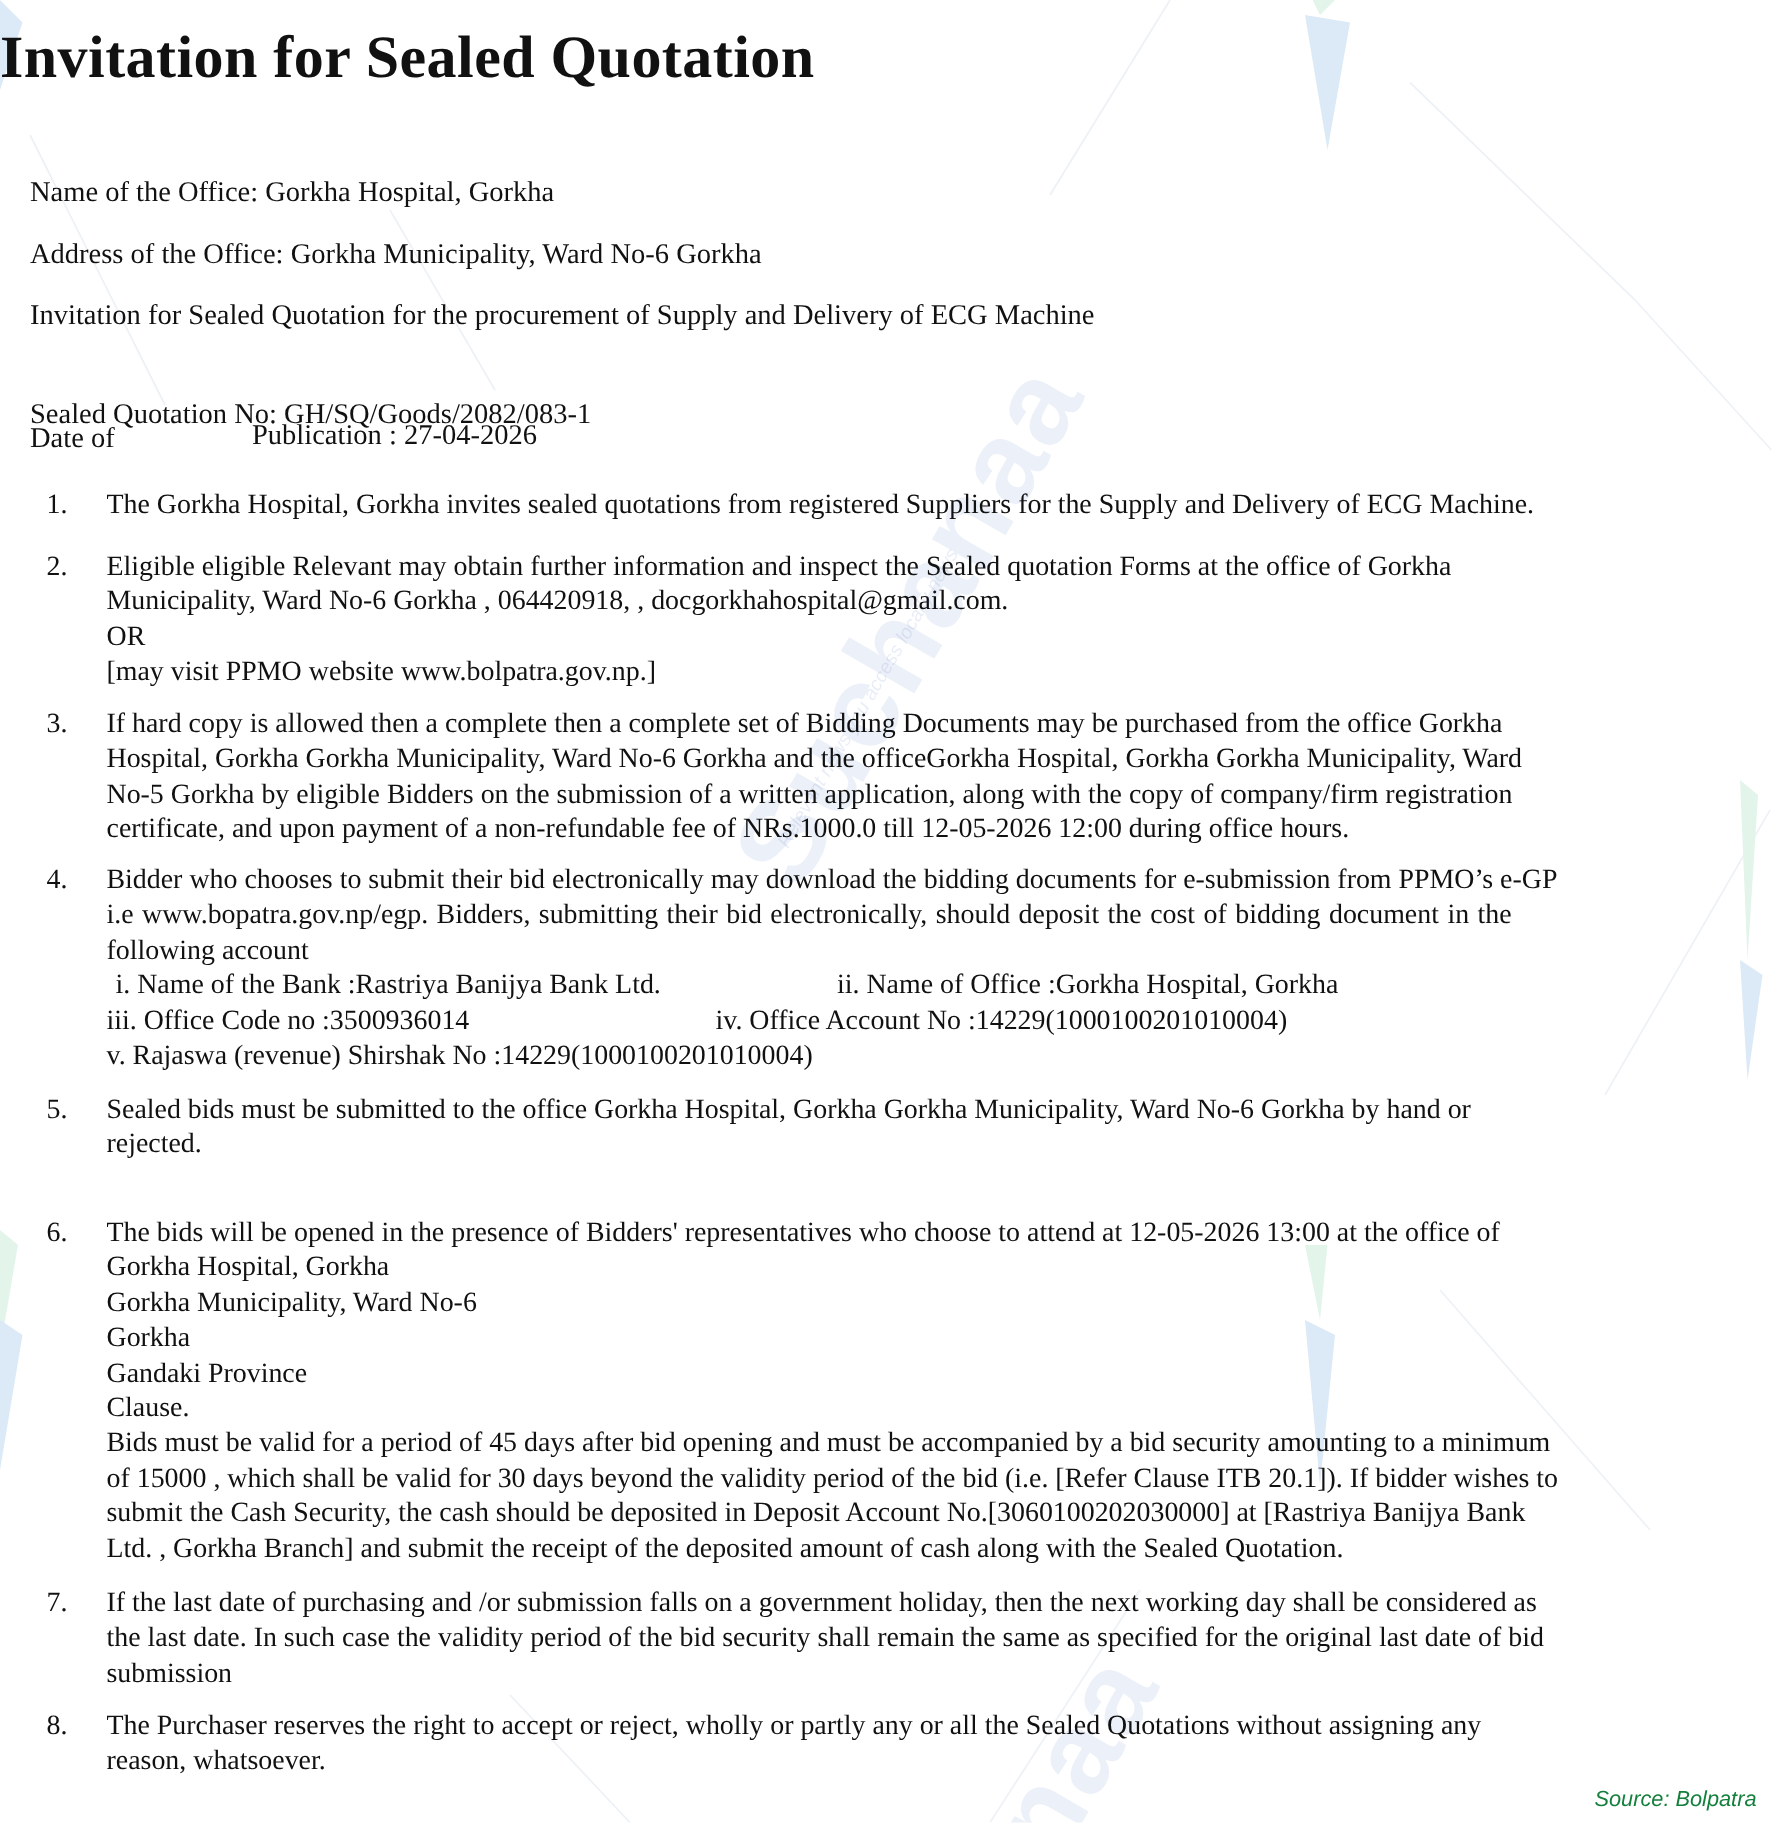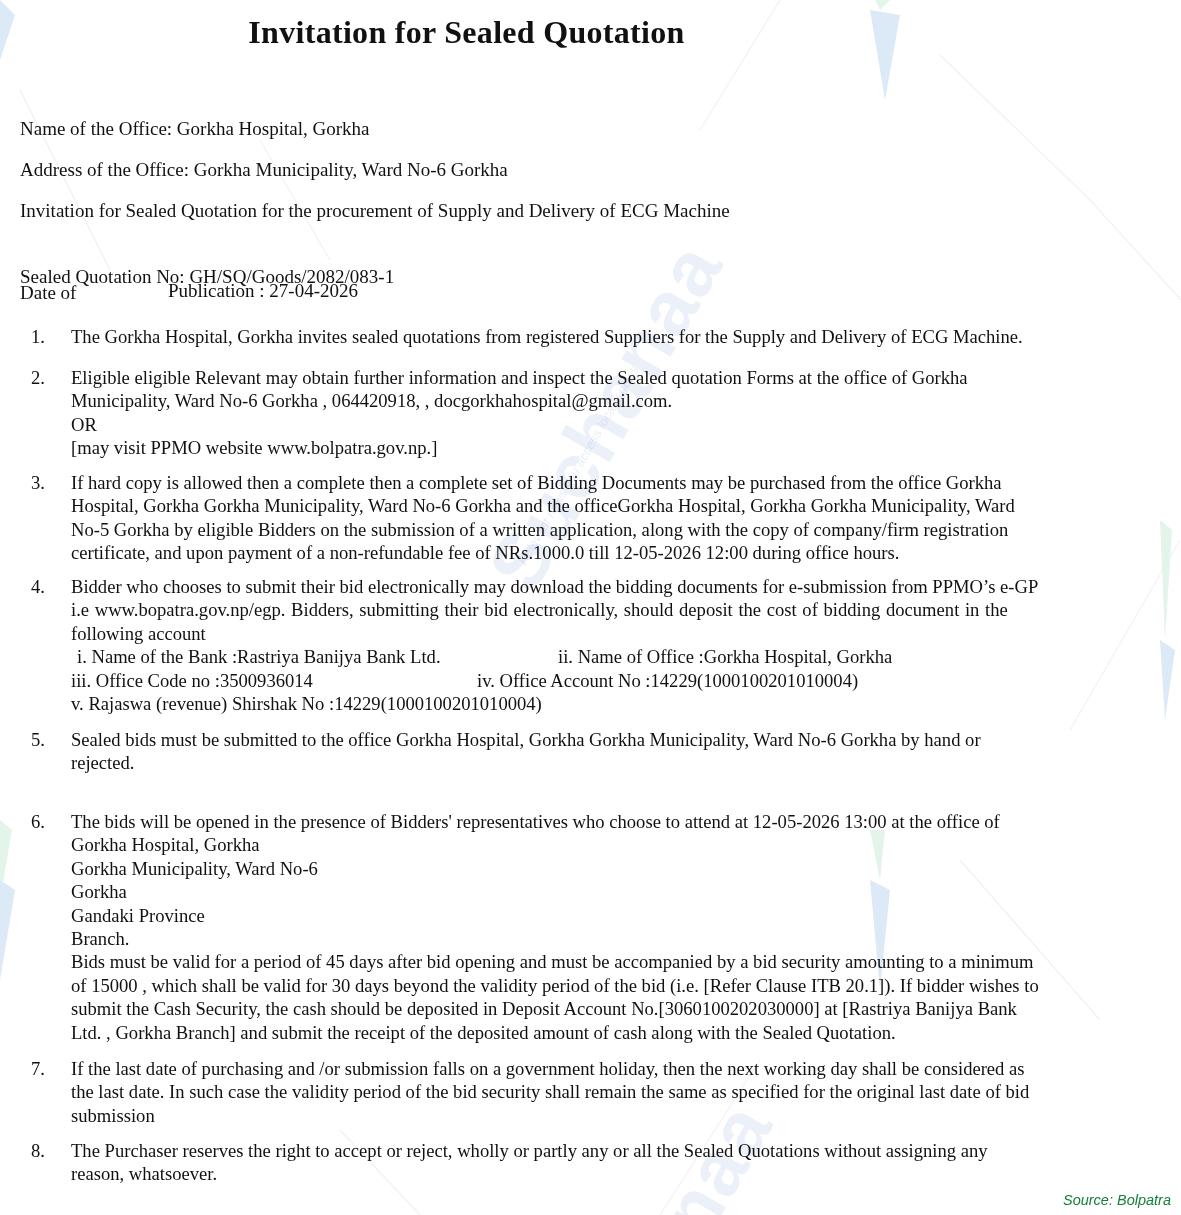--- a/index.html
+++ b/index.html
@@ -23,22 +23,21 @@
       white-space: nowrap;
       z-index: 0;
       pointer-events: none;
     }
     .wm-main { font-size: 78px; letter-spacing: 2px; }
     .wm-tag { font-size: 13px; font-weight: normal; font-style: italic; color: rgba(70,110,190,0.12); }
     .content { position: relative; z-index: 1; }
     .title {
       position: absolute;
       left: 0; top: 14px; width: 933px;
-      text-align: center;
-      font-size: 32px;
+      font-size: 40px;
       font-weight: bold;
       letter-spacing: 0.3px;
       margin: 0;
     }
     .meta-line {
       position: absolute;
       left: 20px;
       font-size: 19px;
       white-space: nowrap;
     }
@@ -160,21 +159,21 @@
   </div>
 
   <div class="item" style="top:810px;">
     <span class="num">6.</span>
     <div class="body">
       <span class="line">The bids will be opened in the presence of Bidders' representatives who choose to attend at 12-05-2026 13:00 at the office of</span>
       <span class="line">Gorkha Hospital, Gorkha</span>
       <span class="line">Gorkha Municipality, Ward No-6</span>
       <span class="line">Gorkha</span>
       <span class="line">Gandaki Province</span>
-      <span class="line">Branch.</span>
+      <span class="line">Clause.</span>
       <span class="line">Bids must be valid for a period of 45 days after bid opening and must be accompanied by a bid security amounting to a minimum</span>
       <span class="line">of 15000 , which shall be valid for 30 days beyond the validity period of the bid (i.e. [Refer Clause ITB 20.1]). If bidder wishes to</span>
       <span class="line">submit the Cash Security, the cash should be deposited in Deposit Account No.[3060100202030000] at [Rastriya Banijya Bank</span>
       <span class="line">Ltd. , Gorkha Branch] and submit the receipt of the deposited amount of cash along with the Sealed Quotation.</span>
     </div>
   </div>
 
   <div class="item" style="top:1057px;">
     <span class="num">7.</span>
     <div class="body">

